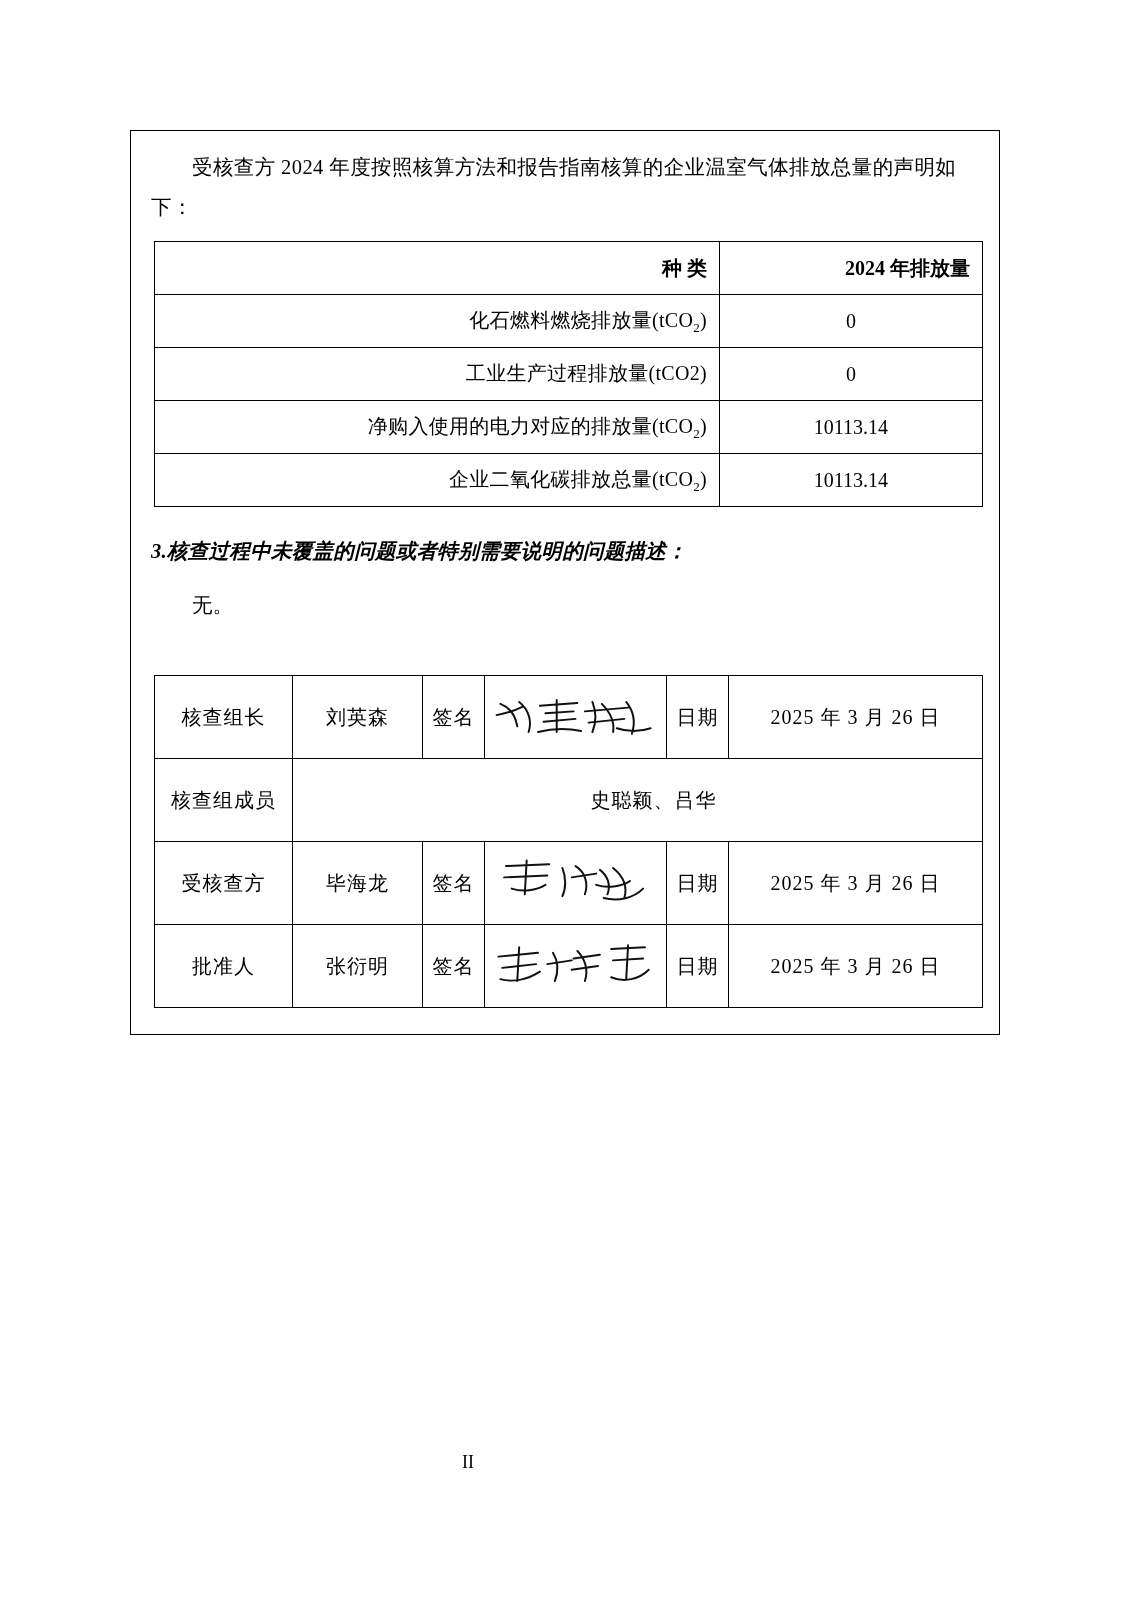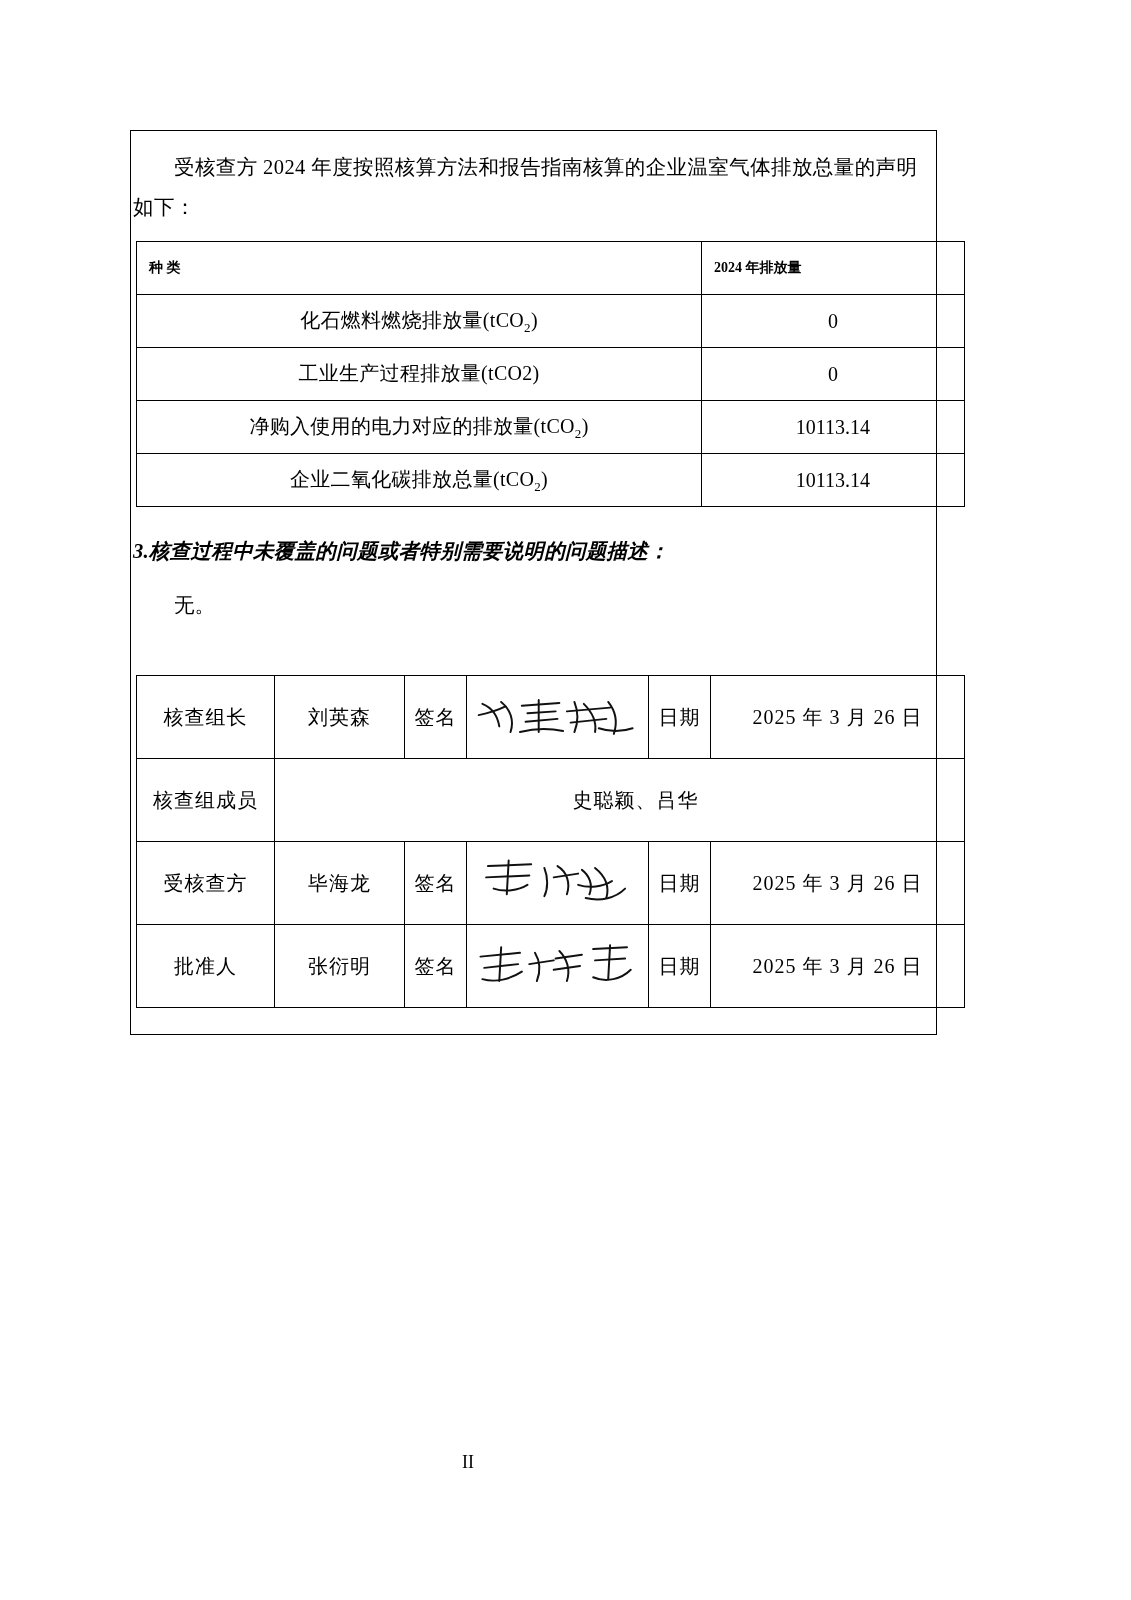--- a/index.html
+++ b/index.html
@@ -37,24 +37,24 @@
   .header-rule {
     margin-top: 6px;
     border-bottom: 1.5px solid #000;
     width: 840px;
   }
   
   .frame {
     position: absolute;
     left: 130px;
     top: 130px;
-    width: 807px;
+    width: 870px;
     border: 1.6px solid #000;
     box-sizing: border-box;
-    padding: 16px 18px 22px 2px;
+    padding: 16px 18px 22px 20px;
     min-height: 755px;
   }
   .intro {
     font-size: 20.5px;
     line-height: 40px;
     text-indent: 2em;
     letter-spacing: 0.4px;
   }
   
   table {
@@ -67,26 +67,26 @@
   }
   .emis-table td, .emis-table th {
     border: 1.3px solid #000;
     font-size: 20px;
     font-weight: normal;
     padding: 10px 12px;
     height: 32px;
     vertical-align: middle;
   }
   .emis-table th {
-    text-align: left;
+    text-align: right;
     font-weight: bold;
-    font-size: 14px;
+    font-size: 20px;
   }
   .emis-table .cat-cell {
-    text-align: center;
+    text-align: right;
     letter-spacing: 0.3px;
   }
   .emis-table .val-cell {
     text-align: center;
   }
   .col-cat { width: 565px; }
   .col-val { width: 263px; }
   sub { font-size: 13px; }
   
   .sec-title {

